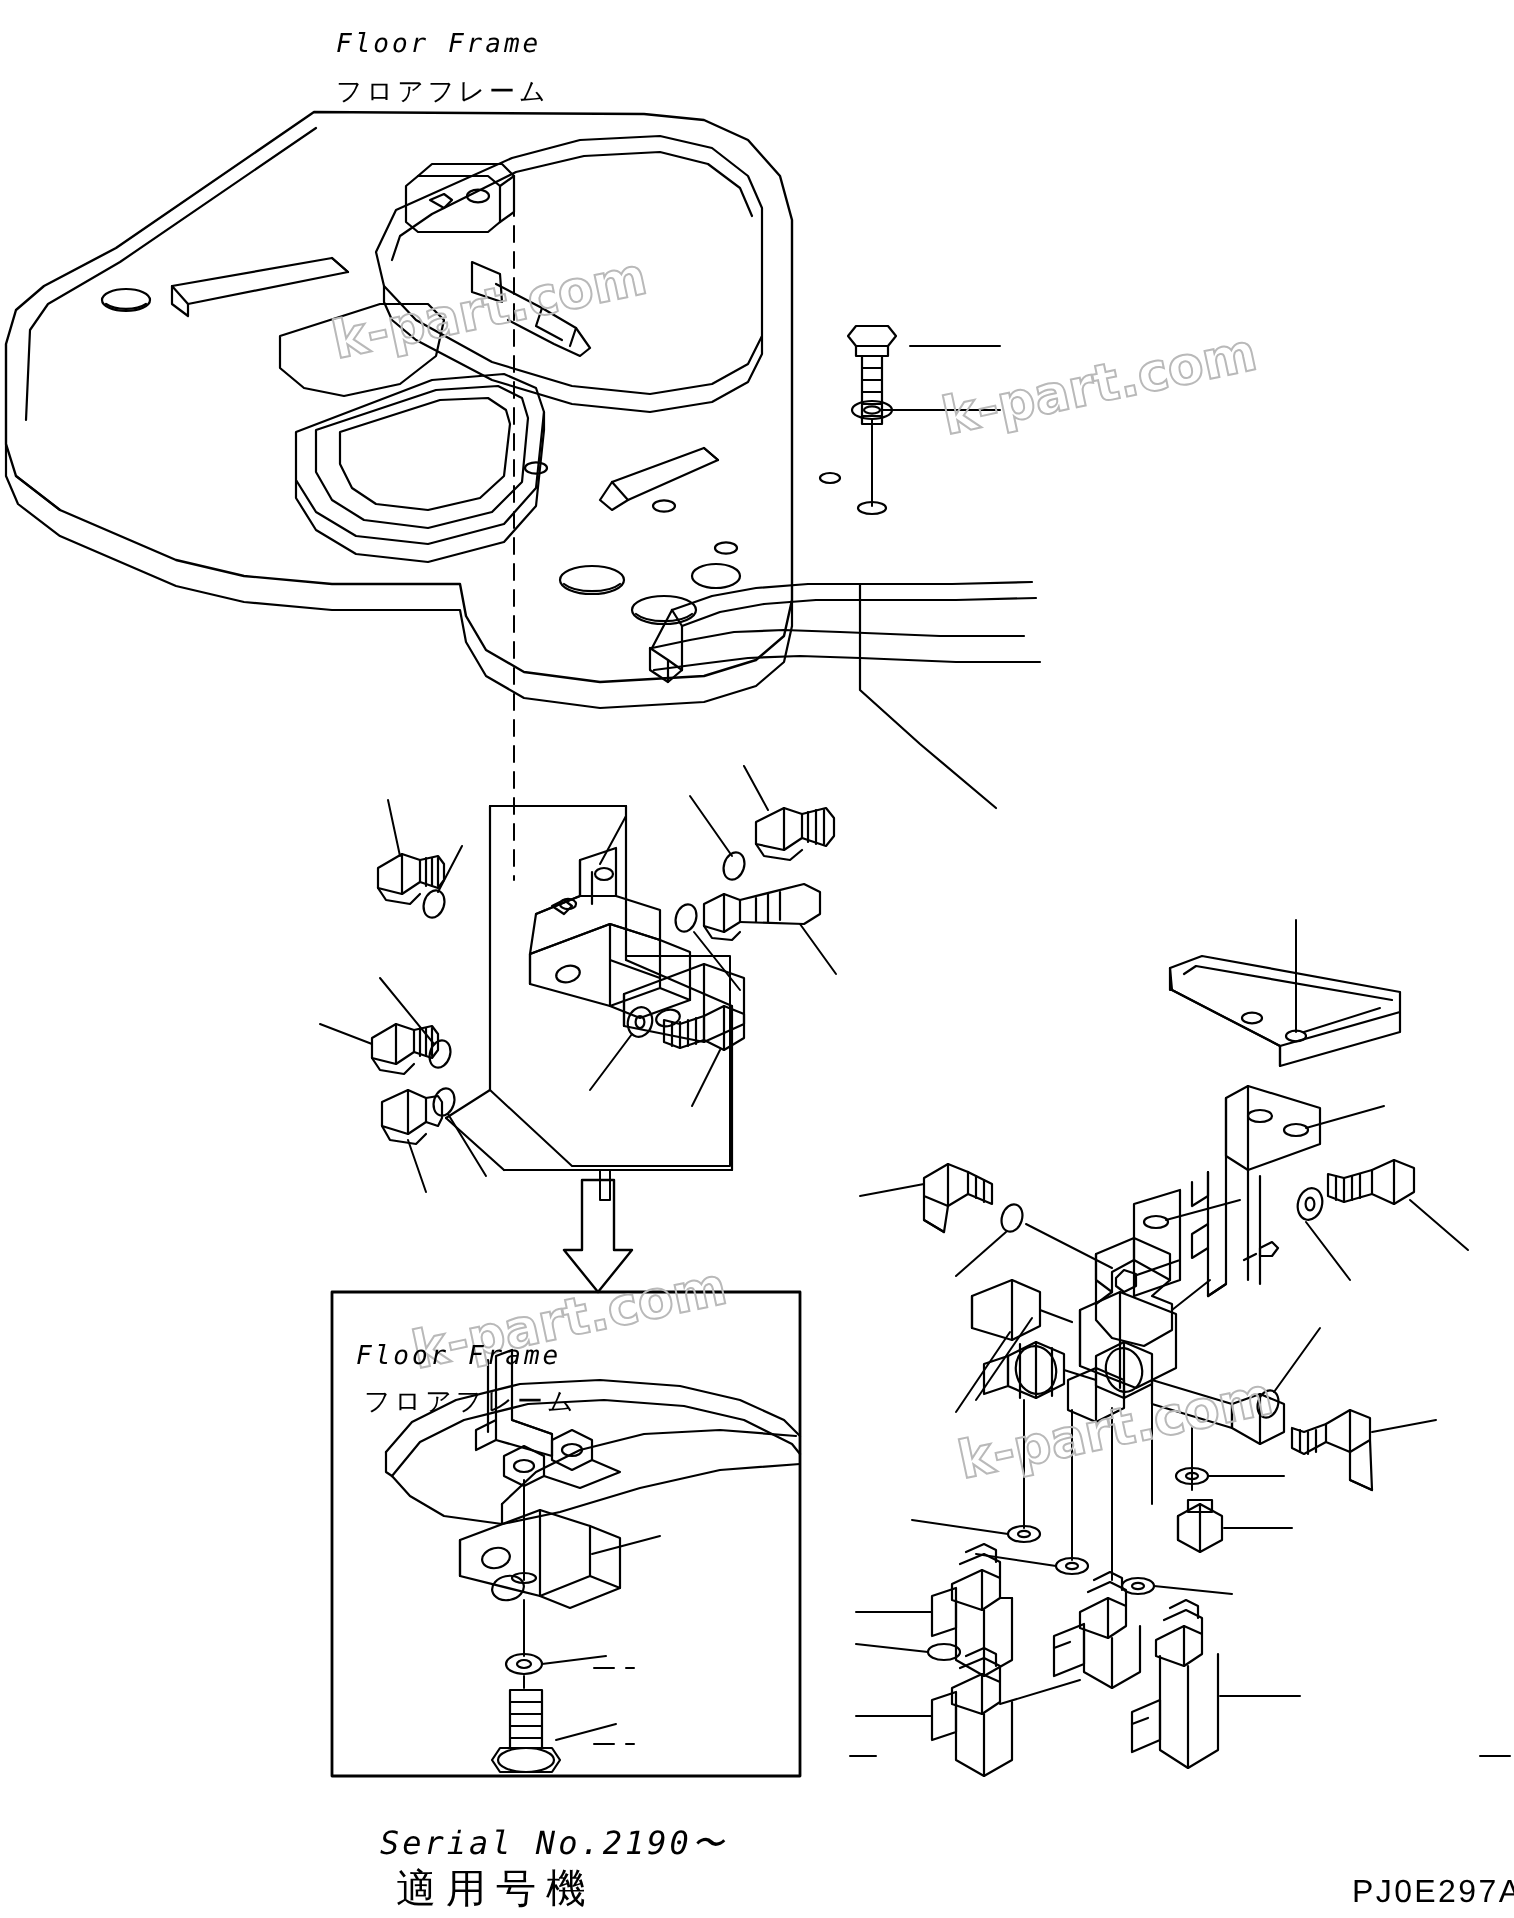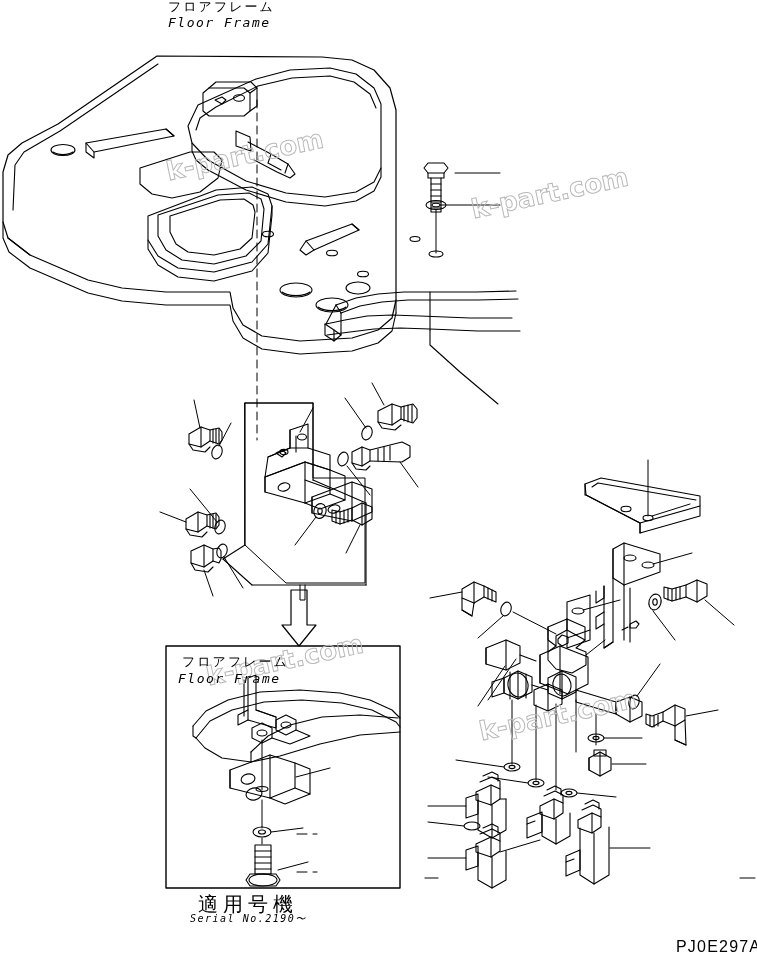--- a/index.html
+++ b/index.html
@@ -20,20 +20,21 @@
   }
   .label {
     position: absolute;
     white-space: pre;
     color: #000000;
     line-height: 1.15;
   }
   .jp {
     font-family: "DejaVu Sans", sans-serif;
     letter-spacing: 2px;
+    margin-top: 40px;
   }
   .en {
     font-family: "DejaVu Sans Mono", monospace;
     letter-spacing: 1.5px;
     font-style: italic;
   }
   #title-jp {
     left: 168px;
     top: 0px;
     font-size: 13px;
@@ -55,21 +56,21 @@
   }
   #serial-jp {
     left: 198px;
     top: 893px;
     font-size: 20px;
     letter-spacing: 5px;
   }
   #serial-en {
     left: 190px;
     top: 913px;
-    font-size: 10px;
+    font-size: 16px;
   }
   #part-code {
     left: 676px;
     top: 938px;
     font-size: 16px;
     font-family: Liberation Sans, sans-serif;
     letter-spacing: 1.2px;
   }
   .wm {
     position: absolute;

